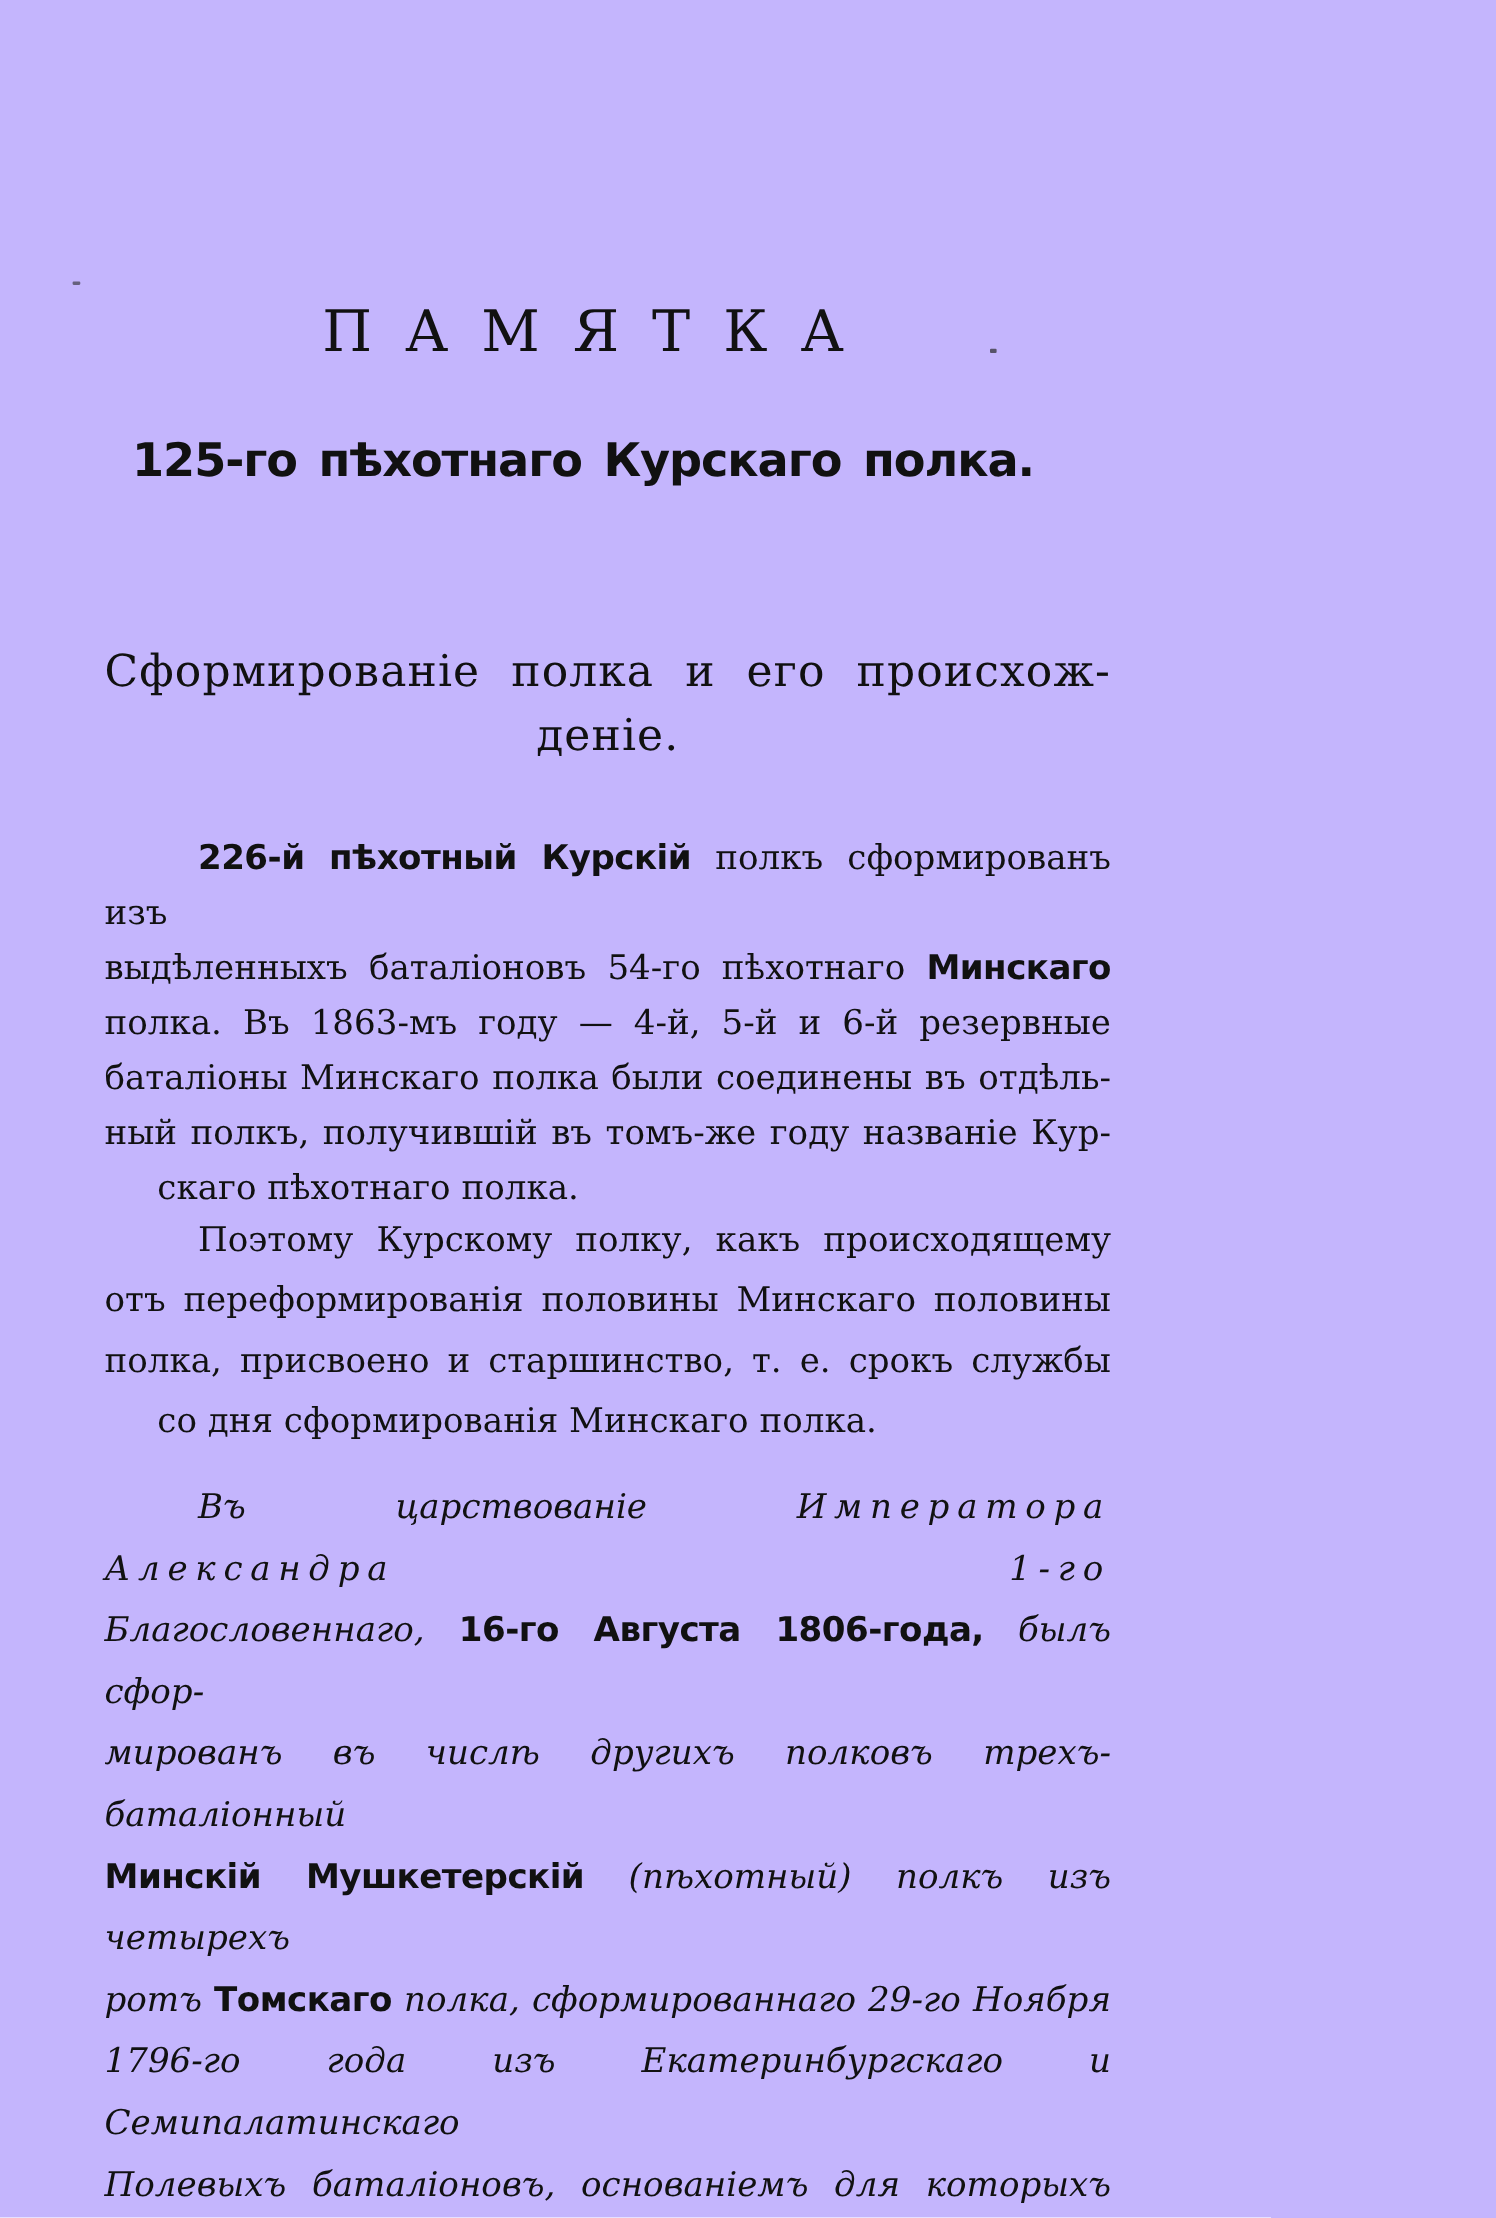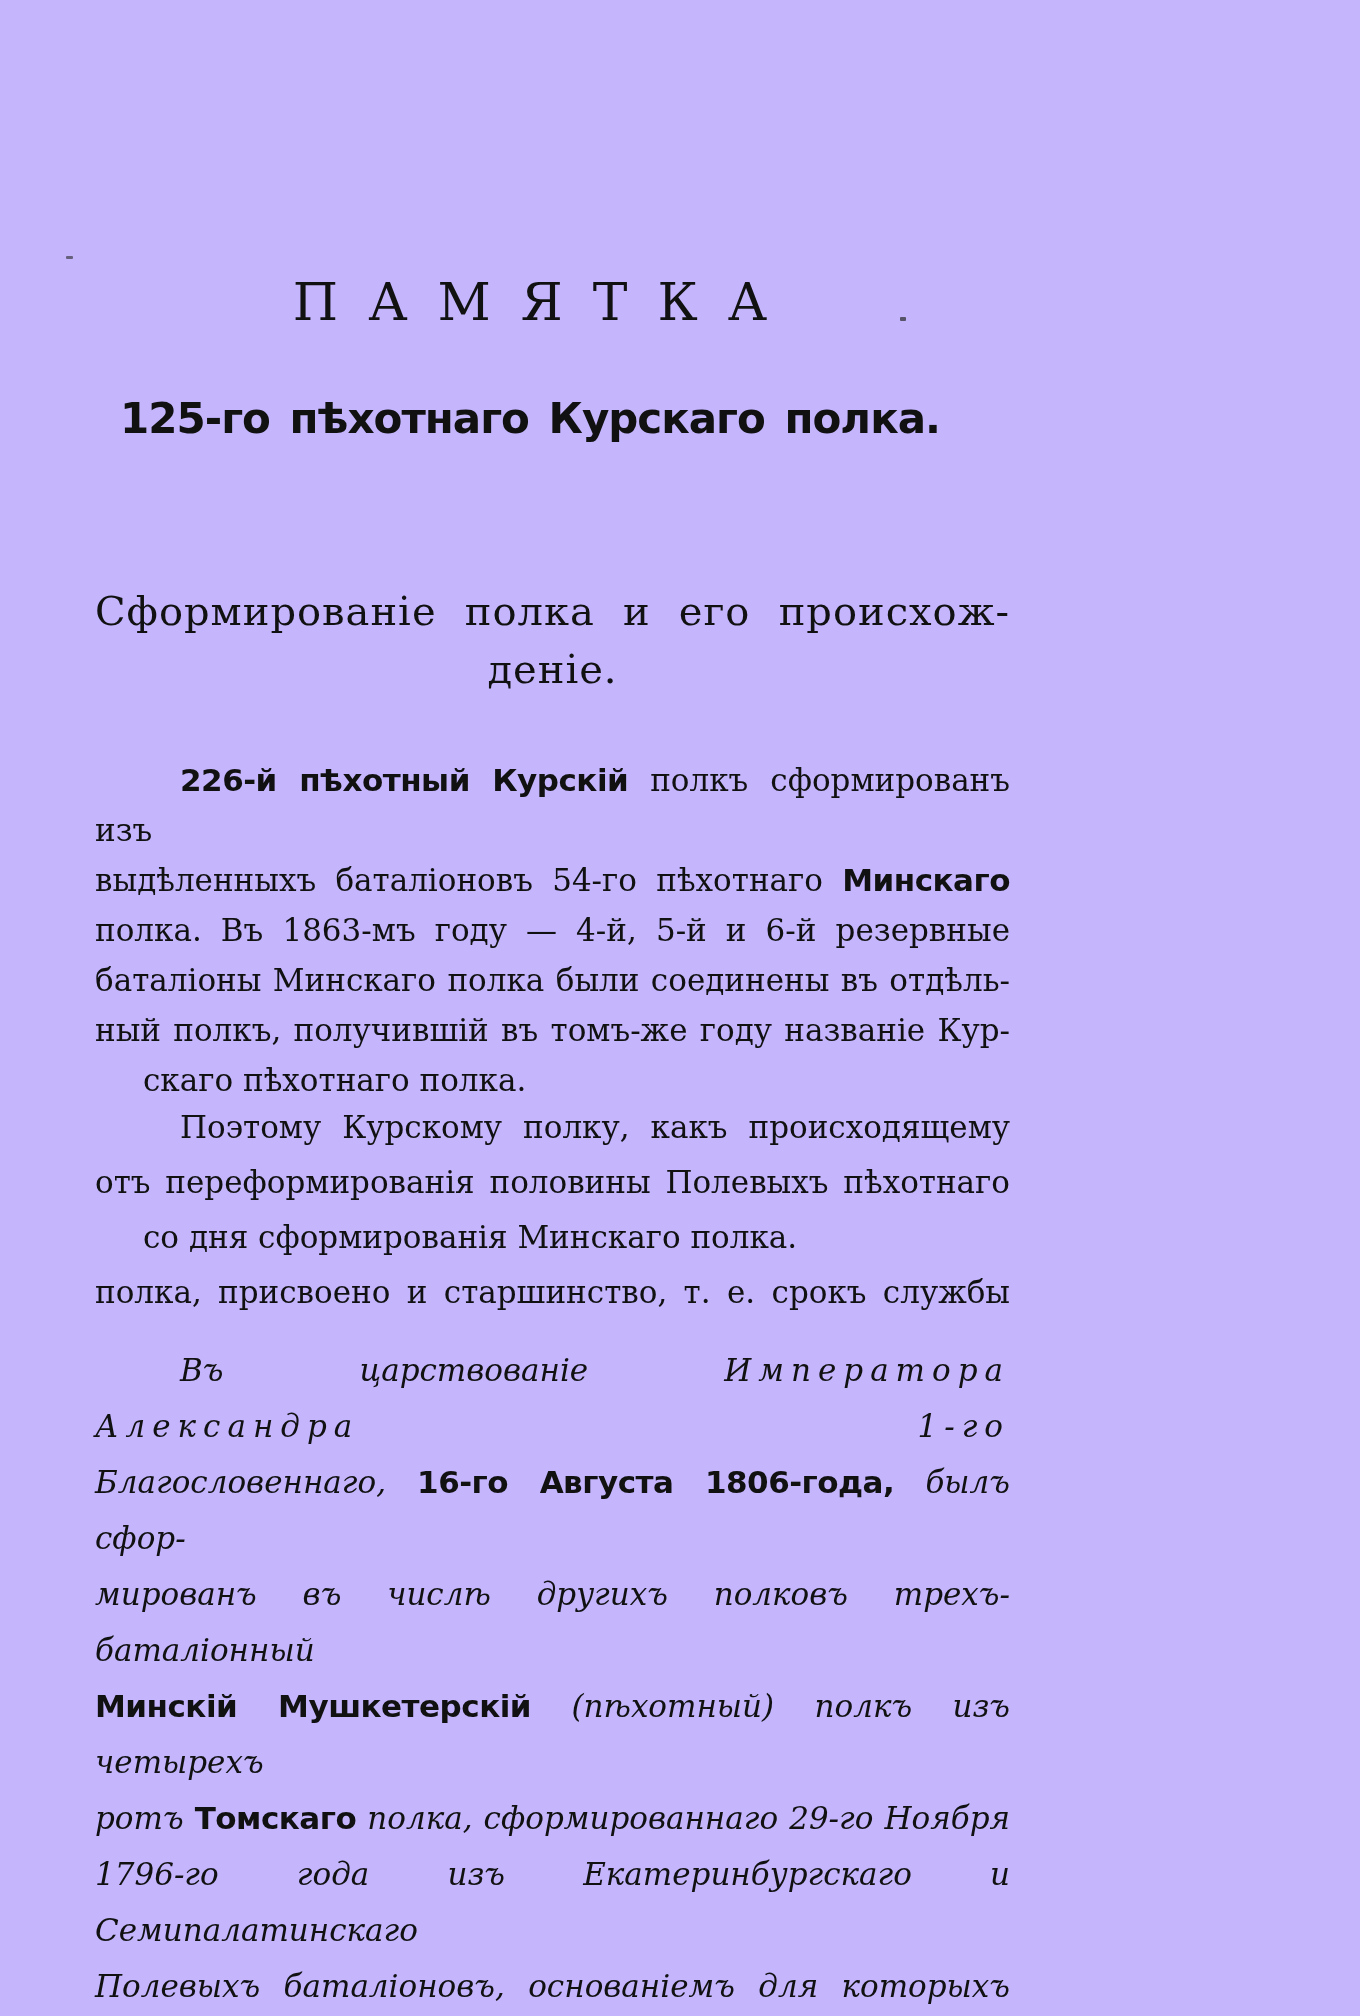--- a/index.html
+++ b/index.html
@@ -99,23 +99,23 @@
     <div class="line indent"><span class="bold-sans">226-й пѣхотный Курскій</span><span> полкъ сформированъ изъ</span></div>
     <div class="line"><span>выдѣленныхъ баталіоновъ 54-го пѣхотнаго </span><span class="bold-sans">Минскаго</span></div>
     <div class="line"><span>полка. Въ 1863-мъ году — 4-й, 5-й и 6-й резервные</span></div>
     <div class="line"><span>баталіоны Минскаго полка были соединены въ отдѣль-</span></div>
     <div class="line"><span>ный полкъ, получившій въ томъ-же году названіе Кур-</span></div>
     <div class="line last"><span>скаго пѣхотнаго полка.</span></div>
   </div>
 
   <div id="paragraph-2" class="abs para">
     <div class="line indent"><span>Поэтому Курскому полку, какъ происходящему</span></div>
-    <div class="line"><span>отъ переформированія половины Полевыхъ пѣхотнаго</span></div>
+    <div class="line"><span>отъ переформированія половины Минскаго половины</span></div>
+    <div class="line"><span>полка, присвоено и старшинство, т. е. срокъ службы</span></div>
     <div class="line last"><span>со дня сформированія Минскаго полка.</span></div>
-    <div class="line"><span>полка, присвоено и старшинство, т. е. срокъ службы</span></div>
   </div>
 
   <div id="paragraph-3" class="abs para">
     <div class="line indent"><span>Въ царствованіе </span><span class="spaced-italic">Императора Александра 1-го</span></div>
     <div class="line"><span>Благословеннаго, </span><span class="bold-sans">16-го Августа 1806-года,</span><span> былъ сфор-</span></div>
     <div class="line"><span>мированъ въ числѣ другихъ полковъ трехъ-баталіонный</span></div>
     <div class="line"><span class="bold-sans">Минскій Мушкетерскій</span><span> (пѣхотный) полкъ изъ четырехъ</span></div>
     <div class="line"><span>ротъ </span><span class="bold-sans">Томскаго</span><span> полка, сформированнаго 29-го Ноября</span></div>
     <div class="line"><span>1796-го года изъ Екатеринбургскаго и Семипалатинскаго</span></div>
     <div class="line"><span>Полевыхъ баталіоновъ, основаніемъ для которыхъ послу-</span></div>

